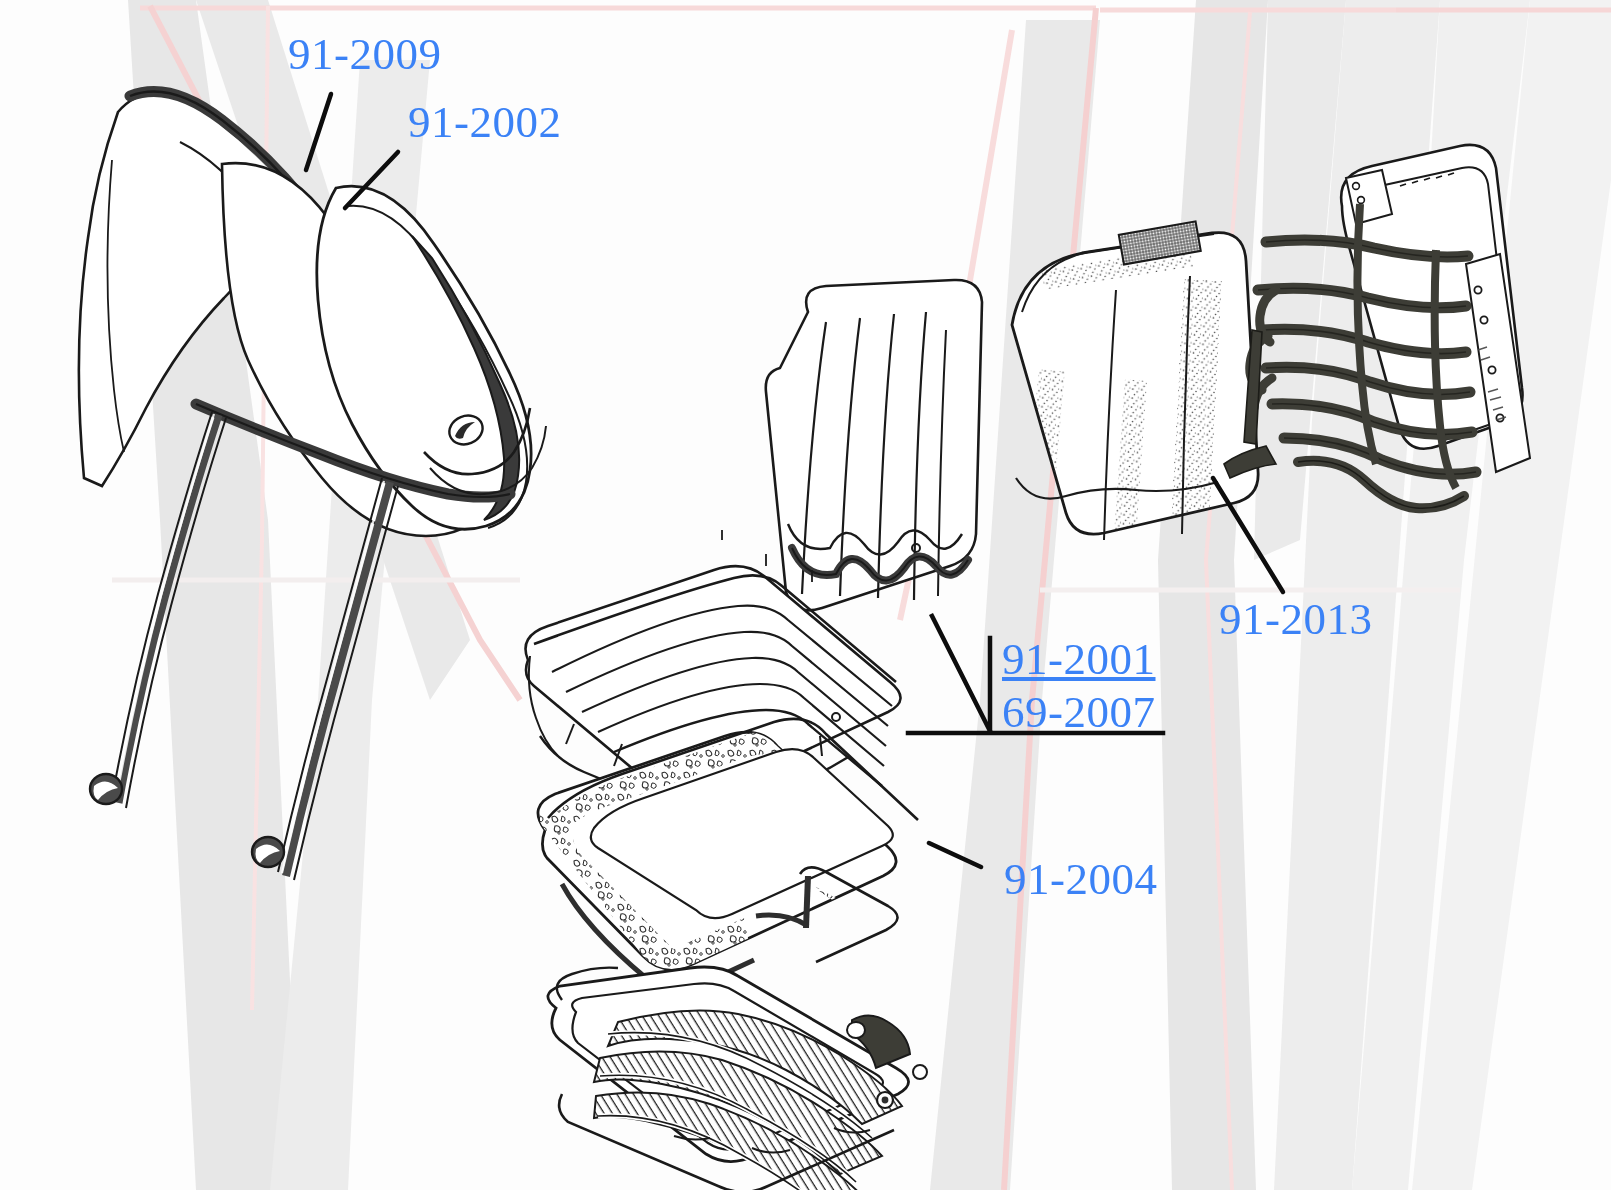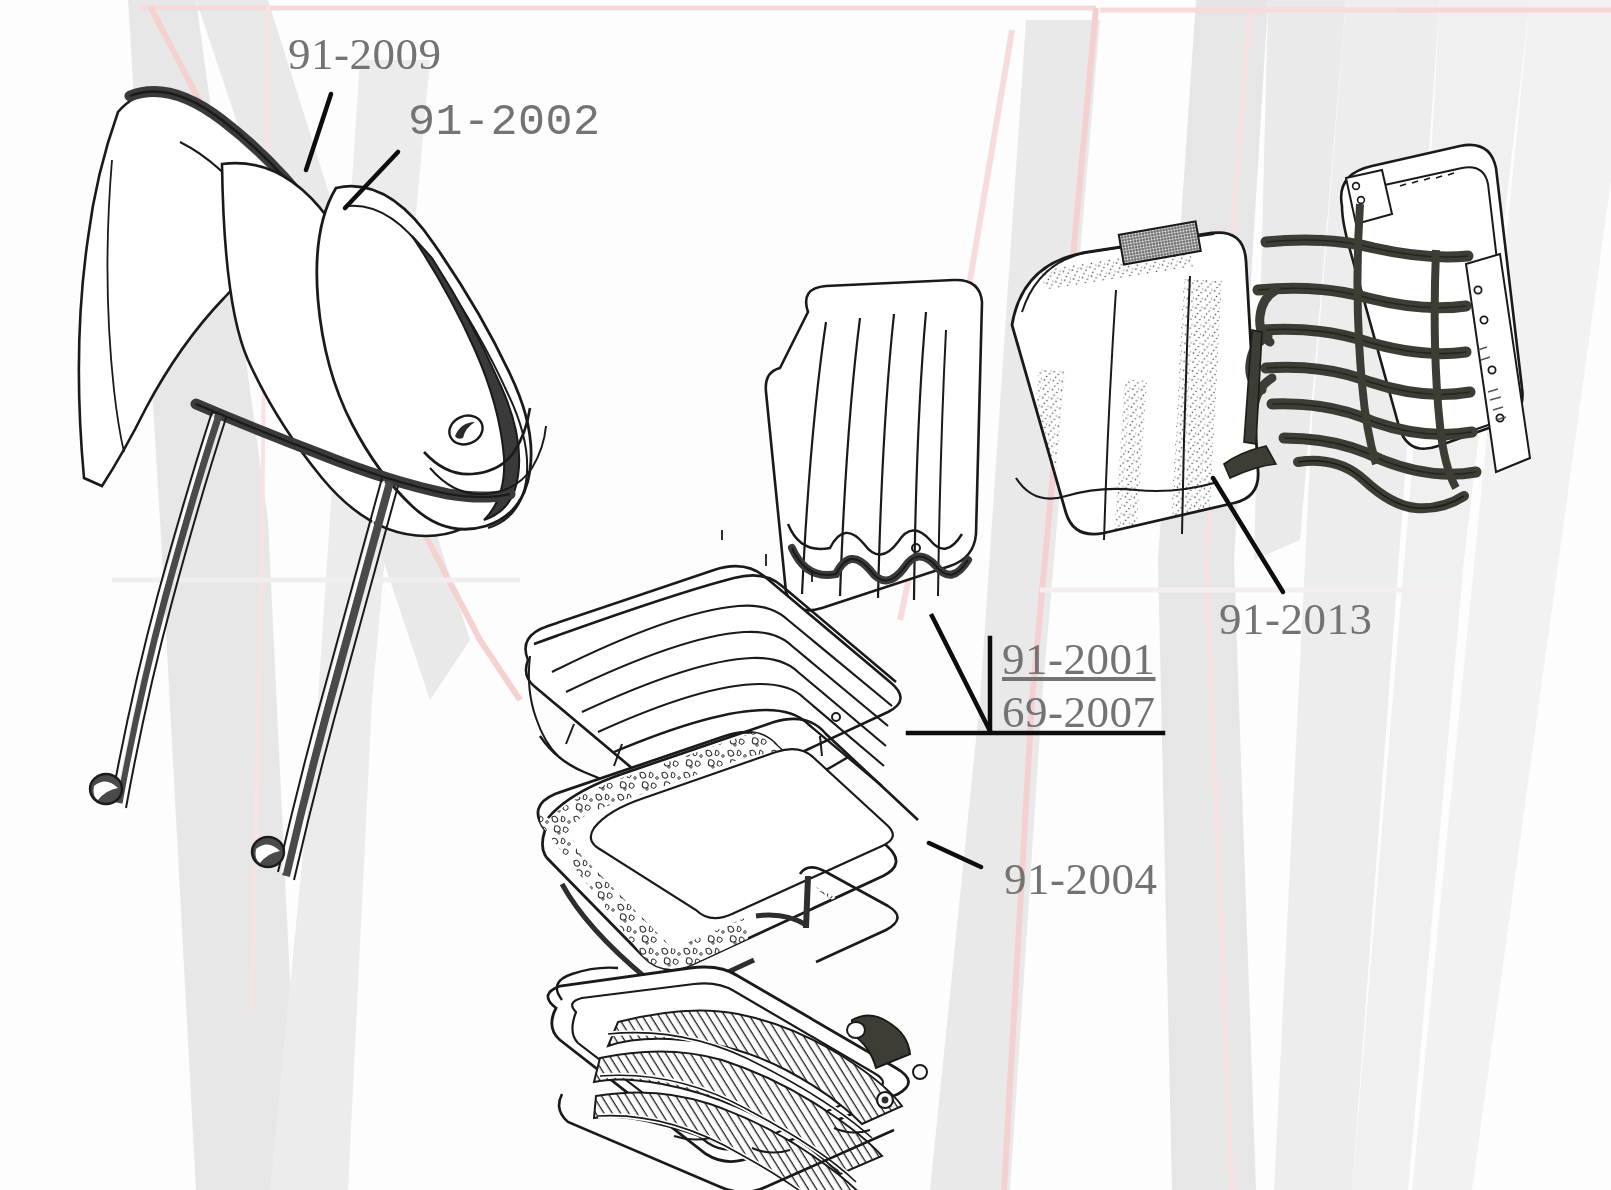--- a/index.html
+++ b/index.html
@@ -17,21 +17,21 @@
     font-family: "Liberation Serif", "DejaVu Serif", serif;
   }
   #art {
     position: absolute;
     left: 0; top: 0;
     width: 1611px;
     height: 1190px;
   }
   .label-text {
     position: absolute;
-    color: #737373;
+    color: #3b82f6;
     font-family: "Liberation Serif", "DejaVu Serif", serif;
     font-size: 45px;
     font-weight: 400;
     white-space: nowrap;
     letter-spacing: 0.5px;
     line-height: 1;
   }
   #copyright {
     position: absolute;
     left: 34px;
@@ -406,21 +406,21 @@
     <g stroke="#0d0d0d" fill="none" stroke-width="4.5" stroke-linecap="square">
       <line x1="932" y1="616" x2="990" y2="731"></line>
       <line x1="990" y1="638" x2="990" y2="731"></line>
       <line x1="908" y1="733" x2="1163" y2="733"></line>
     </g>
 
   </svg>
 
   <div class="label-text" style="left:288px; top:32px;">91-2009</div>
 
-  <div class="label-text" style="left:408px; top:100px;font-family:Liberation Mono, monospace;">91-2002</div>
+  <div class="label-text" style="left:408px; top:100px;">91-2002</div>
 
   <div class="label-text" style="left:1219px; top:597px;">91-2013</div>
 
   <div class="label-text" style="left:1002px; top:637px;text-decoration:underline;">91-2001</div>
 
   <div class="label-text" style="left:1002px; top:690px;">69-2007</div>
 
   <div class="label-text" style="left:1004px; top:857px;">91-2004</div>
 
 

